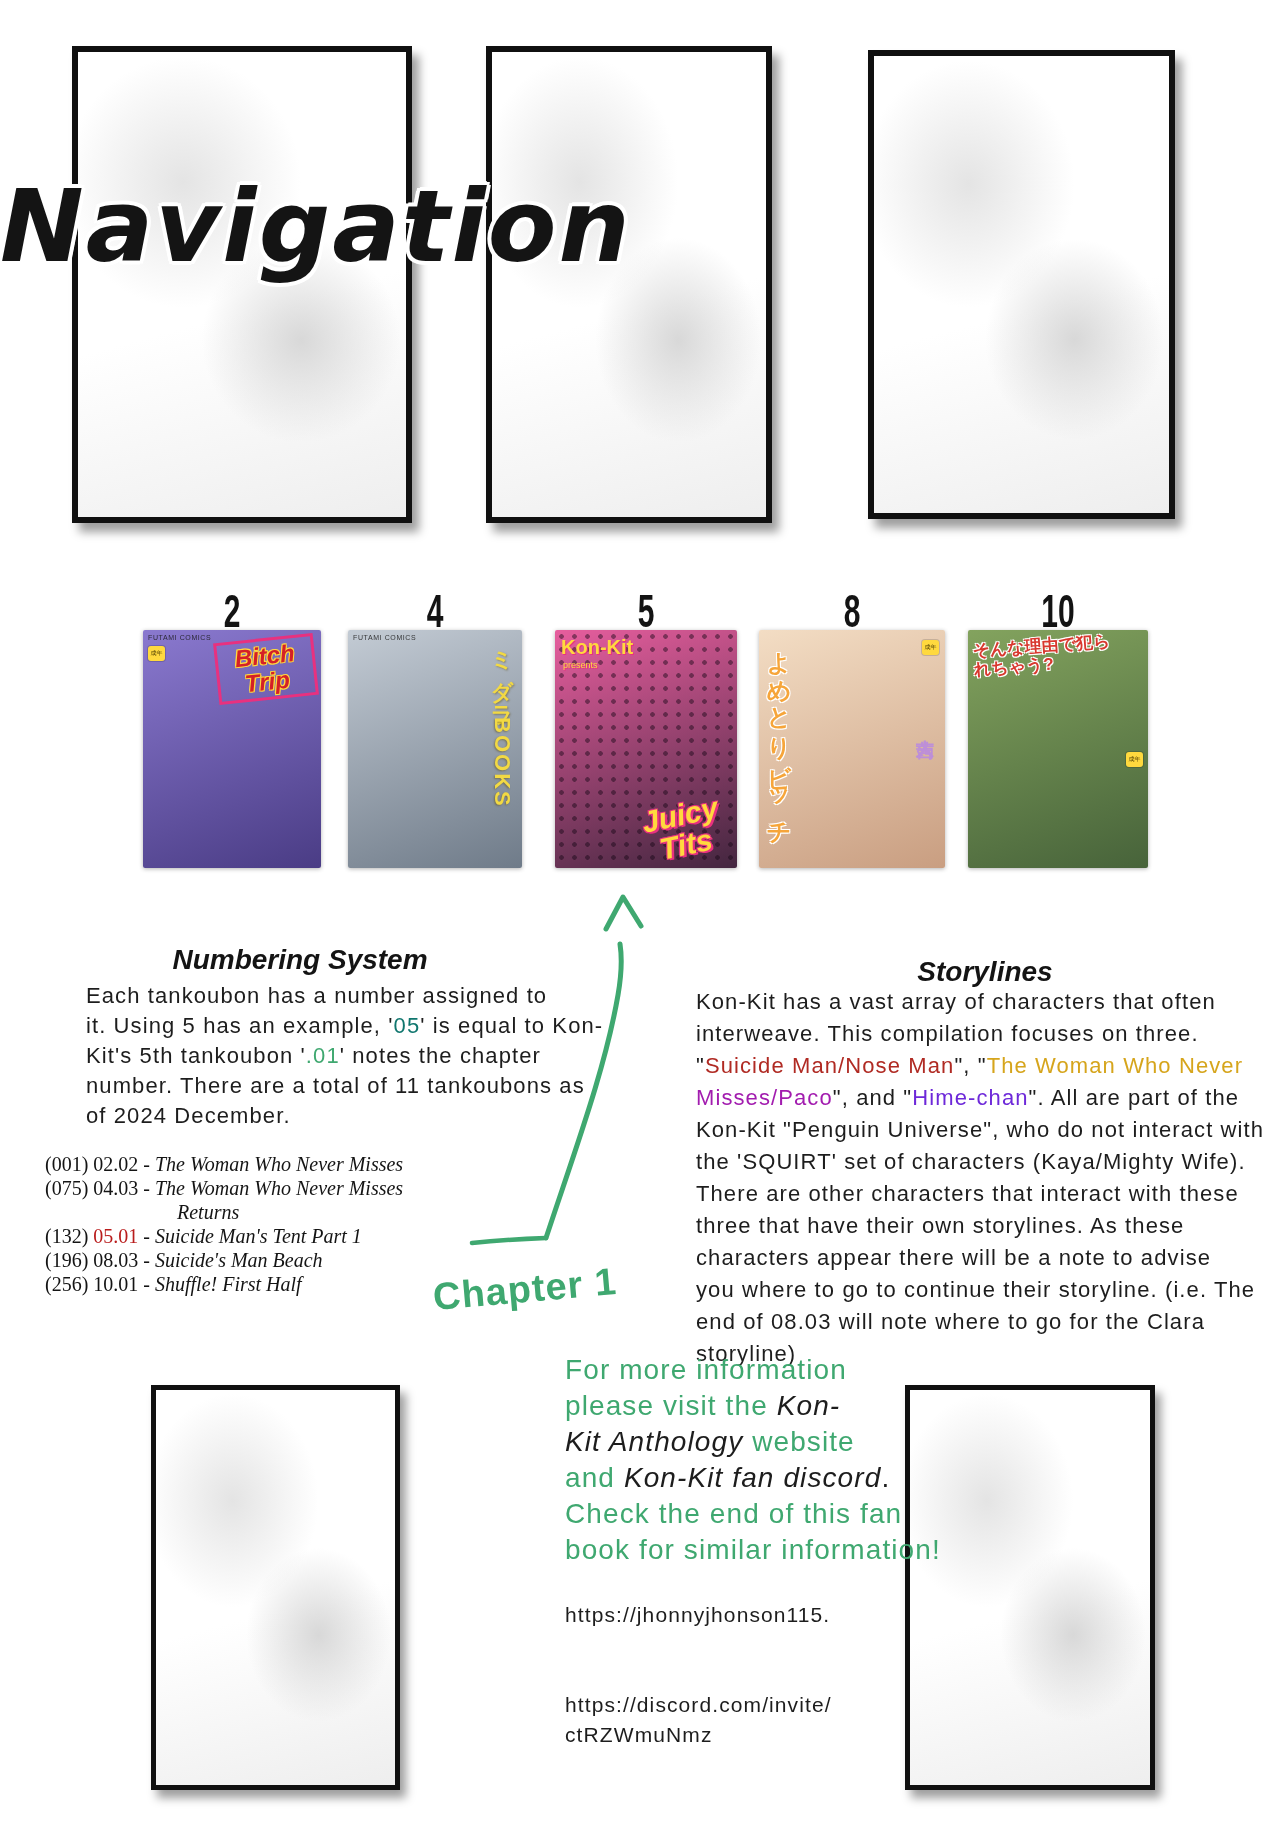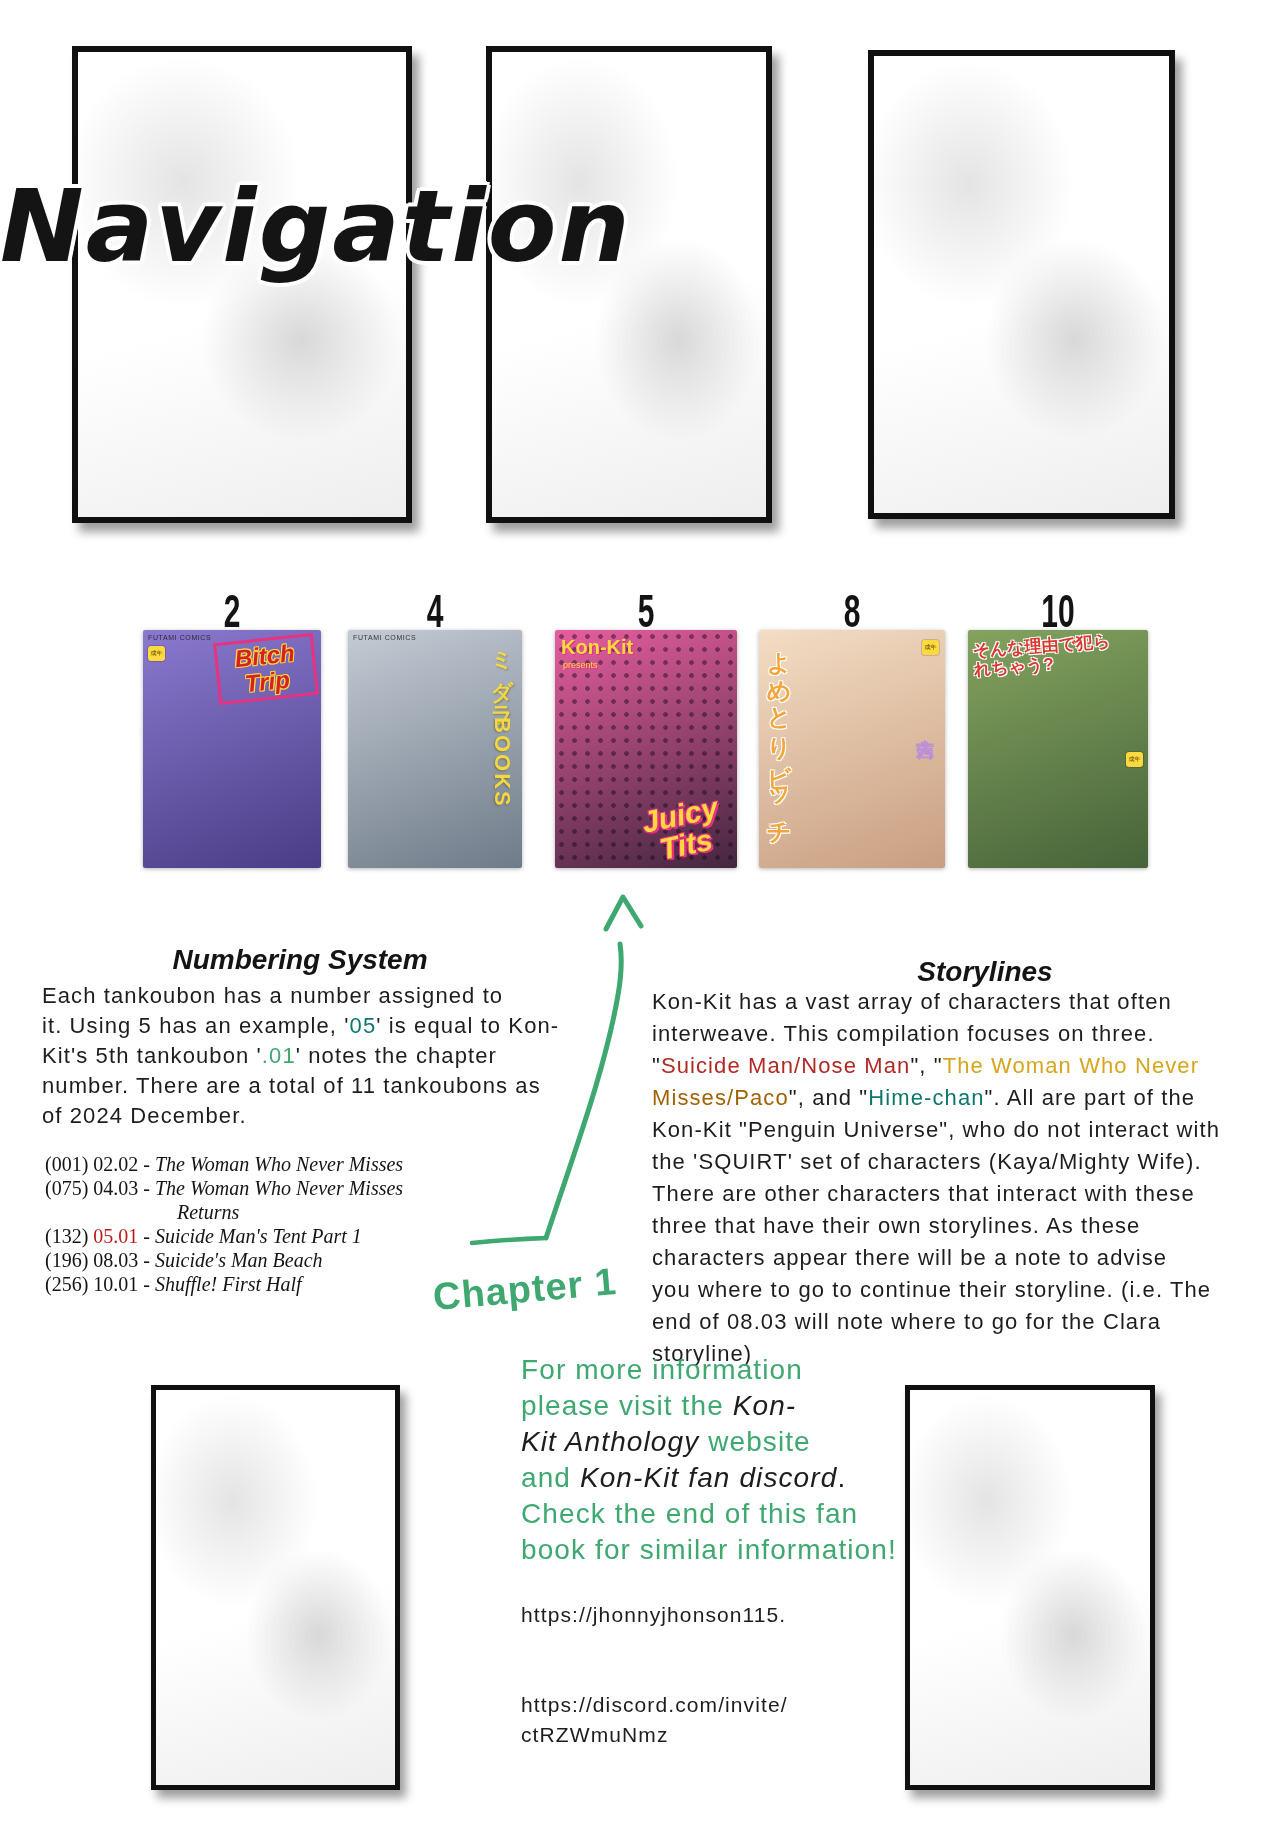--- a/index.html
+++ b/index.html
@@ -29,21 +29,21 @@
   .num{position:absolute;top:585px;width:90px;text-align:center;color:#131313;
        font:600 30px "Liberation Sans",sans-serif;transform:scaleY(1.55);transform-origin:top center;}
   .cover{position:absolute;top:630px;height:238px;overflow:hidden;border-radius:2px;
          box-shadow:0 1px 4px rgba(0,0,0,.3);}
 
   
   .sec-head{position:absolute;font-family:Liberation Sans, sans-serif;font-style:italic;
             font-weight:700;font-size:28px;color:#141414;text-align:center;}
   .nh{left:40px;top:944px;width:520px;}
   .sh{left:652px;top:956px;width:666px;}
-  .hand{color:#1d1d1d;letter-spacing:1.1px;}
+  .hand{color:#1d1d1d;letter-spacing:1.1px;margin-left:44px;}
   .tline{white-space:nowrap;}
   #ns-body{position:absolute;left:42px;top:981px;width:505px;font-size:22px;line-height:30px;}
   #chapter-list{position:absolute;left:45px;top:1152px;width:520px;color:#141414;
                 font-family:"Liberation Serif",serif;font-size:20px;line-height:24px;letter-spacing:0;}
   #st-body{position:absolute;left:652px;top:986px;width:625px;font-size:22px;line-height:32px;}
   .it{font-style:italic;}
 
   .chapter-note{position:absolute;left:425px;top:1268px;width:200px;text-align:center;
                 font:700 38px "Liberation Sans",sans-serif;transform:rotate(-5deg);letter-spacing:1px;}
 
@@ -134,21 +134,21 @@
       <div class="tline"><span>(132) </span><span style="color: #b91c1c;">05.01</span><span> - </span><span class="it">Suicide Man's Tent Part 1</span></div>
       <div class="tline"><span>(196) 08.03 - </span><span class="it">Suicide's Man Beach</span></div>
       <div class="tline"><span>(256) 10.01 - </span><span class="it">Shuffle! First Half</span></div>
     </div>
 
   <div class="sec-head sh">Storylines</div>
   <div id="st-body" class="hand">
       <div class="tline"><span>Kon-Kit has a vast array of characters that often</span></div>
       <div class="tline"><span>interweave. This compilation focuses on three.</span></div>
       <div class="tline"><span>"</span><span style="color: rgb(176, 42, 35);">Suicide Man/Nose Man</span><span>", "</span><span style="color: rgb(214, 165, 28);">The Woman Who Never</span></div>
-      <div class="tline"><span style="color: #a16207;">Misses/Paco</span><span>", and "</span><span style="color: #0f766e;">Hime-chan</span><span>". All are part of the</span></div>
+      <div class="tline"><span style="color: #a21caf;">Misses/Paco</span><span>", and "</span><span style="color: #6d28d9;">Hime-chan</span><span>". All are part of the</span></div>
       <div class="tline"><span>Kon-Kit "Penguin Universe", who do not interact with</span></div>
       <div class="tline"><span>the 'SQUIRT' set of characters (Kaya/Mighty Wife).</span></div>
       <div class="tline"><span>There are other characters that interact with these</span></div>
       <div class="tline"><span>three that have their own storylines. As these</span></div>
       <div class="tline"><span>characters appear there will be a note to advise</span></div>
       <div class="tline"><span>you where to go to continue their storyline. (i.e. The</span></div>
       <div class="tline"><span>end of 08.03 will note where to go for the Clara</span></div>
       <div class="tline"><span>storyline)</span></div>
     </div>
 

